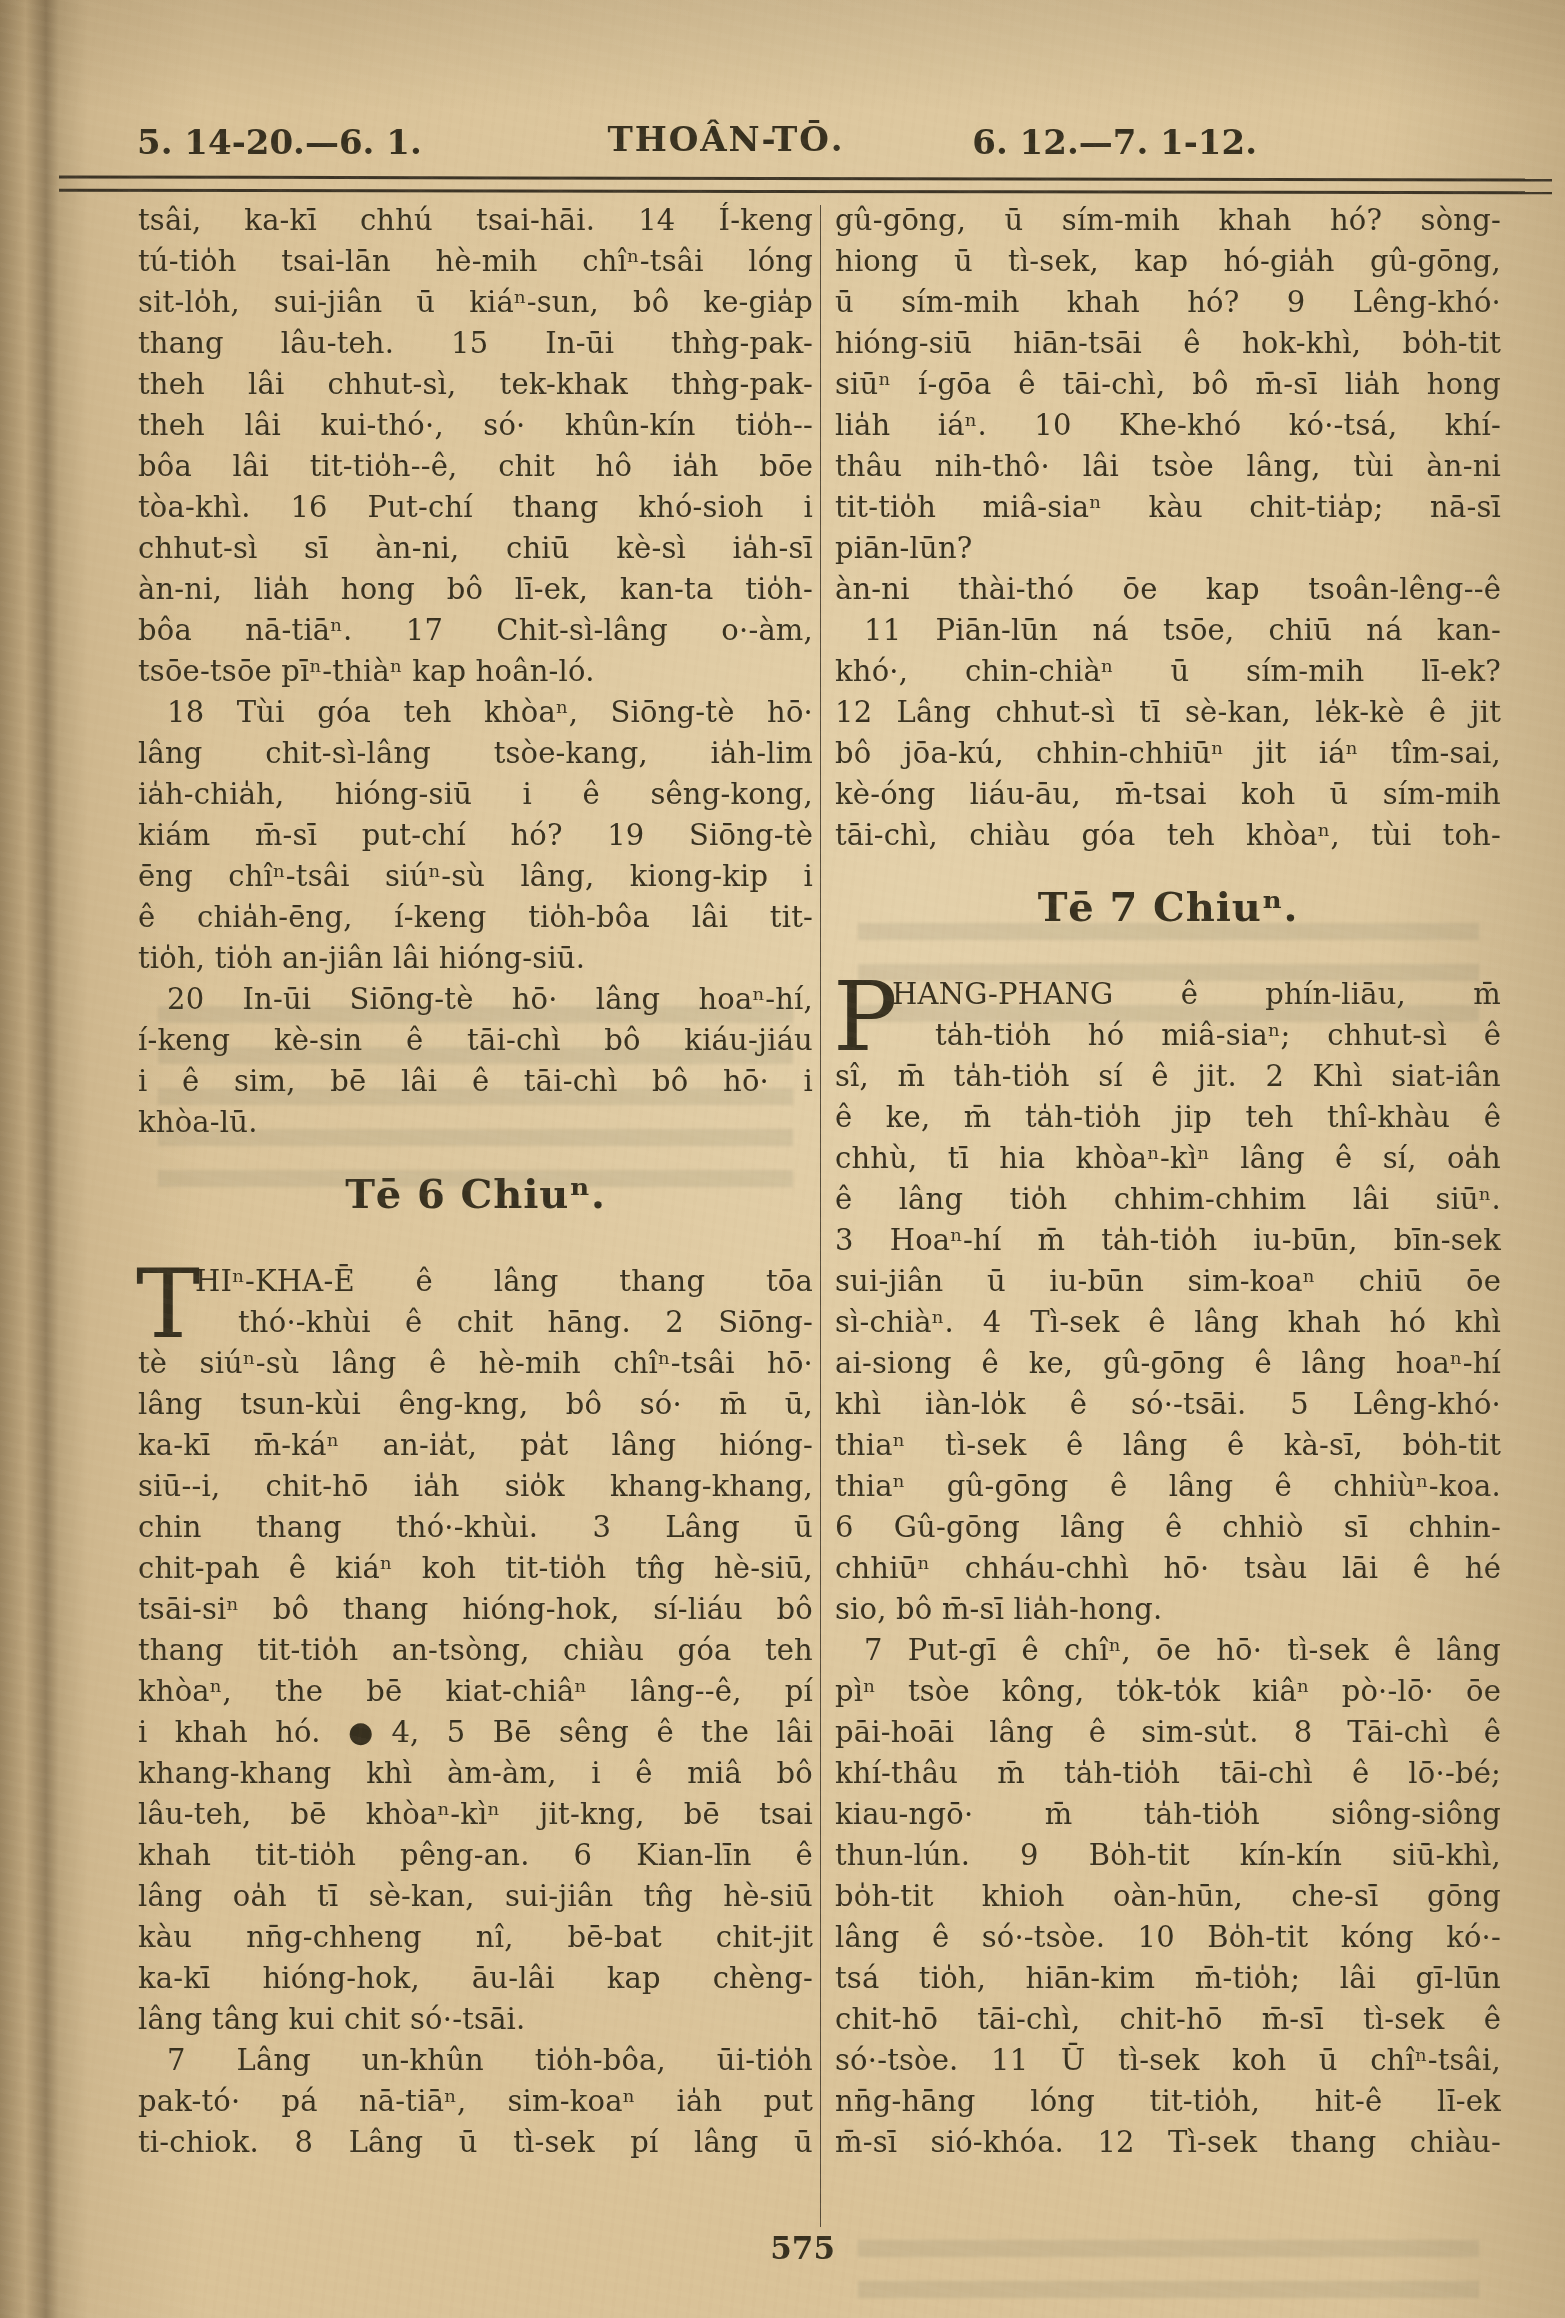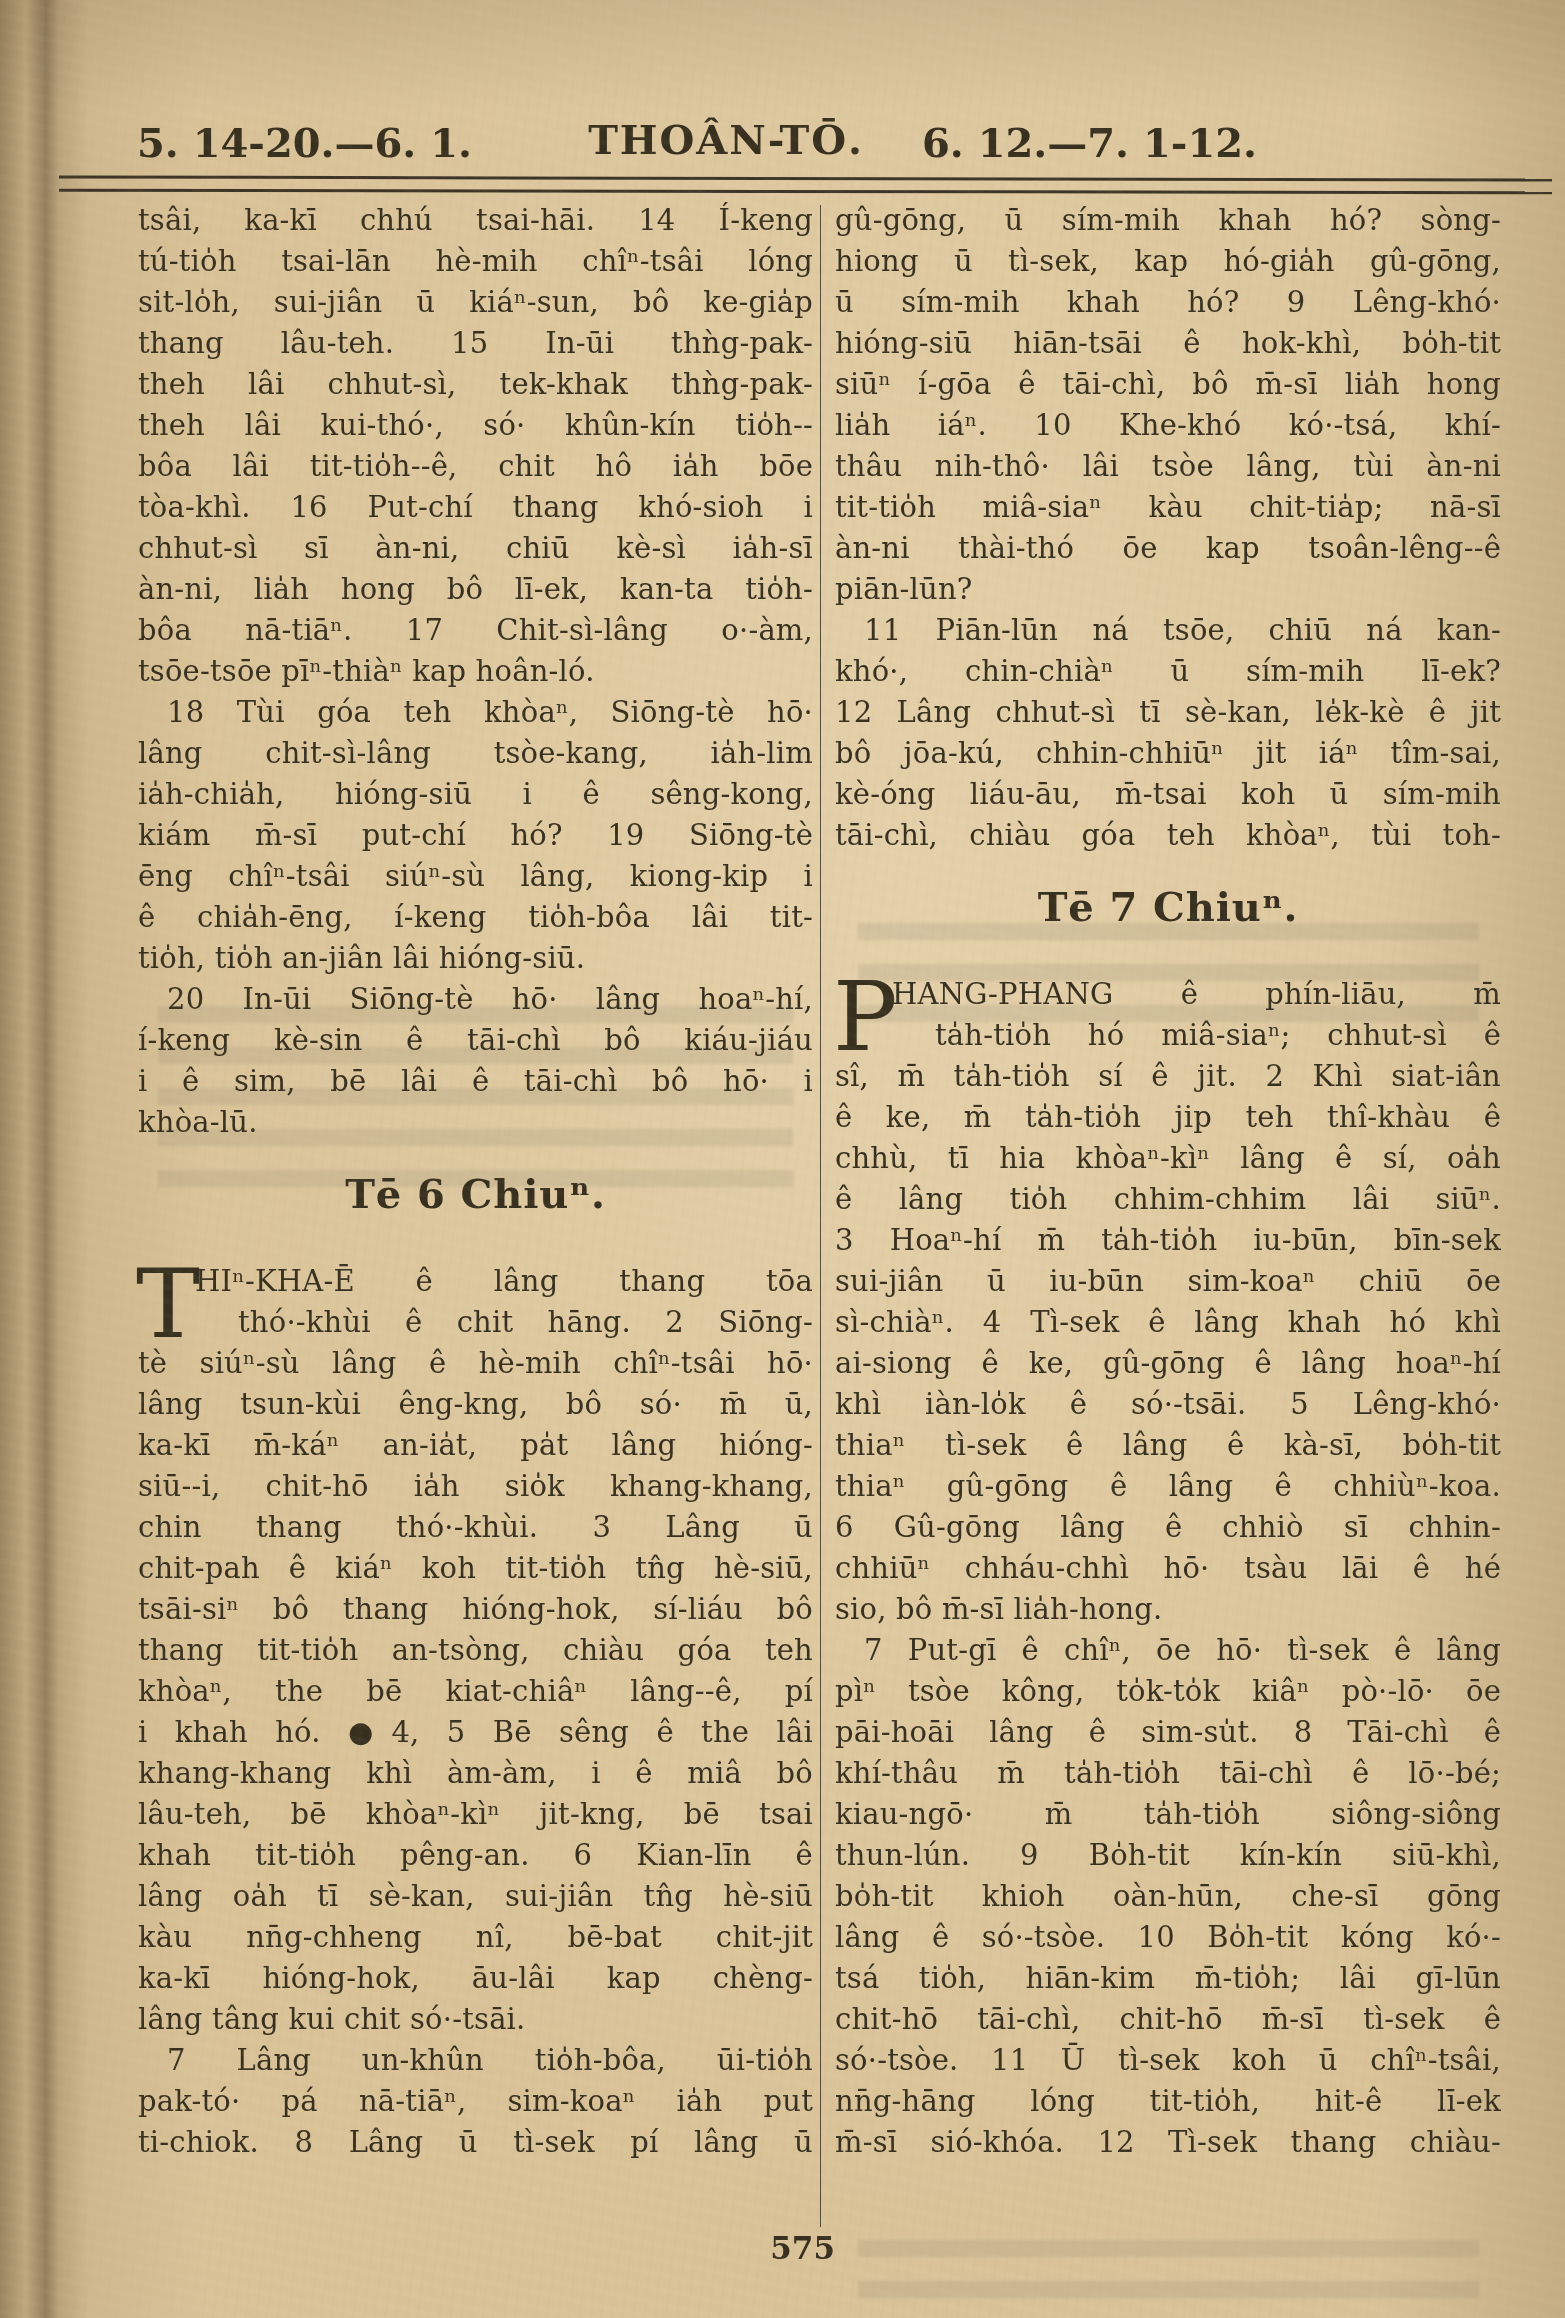--- a/index.html
+++ b/index.html
@@ -40,21 +40,21 @@
     background-image:
       repeating-linear-gradient(97deg, rgba(167,140,98,.05) 0 3.2px, rgba(0,0,0,0) 3.2px 10.7px),
       repeating-linear-gradient(12deg, rgba(255,244,214,.05) 0 5.1px, rgba(0,0,0,0) 5.1px 14.4px);
   }
   
   .ghost{
     position:absolute;pointer-events:none;
     background:repeating-linear-gradient(180deg, rgba(110,112,92,.14) 0 16.7px, rgba(0,0,0,0) 16.7px 41px);
     filter:blur(1.4px);
   }
-  header{position:absolute;left:0;top:121px;width:1316px;height:43px;font-weight:bold;font-size:40px;line-height:43px;}
+  header{position:absolute;left:0;top:121px;width:1316px;height:43px;font-weight:bold;font-size:34px;line-height:43px;}
   .h-left{position:absolute;left:137px;top:0;}
   .h-center{position:absolute;left:582px;width:288px;text-align:center;top:-2.8px;letter-spacing:1.9px;}
   .h-right{position:absolute;right:59px;top:0;}
   .rule-a,.rule-b{position:absolute;left:59px;width:1493px;background:var(--rule);}
   .rule-a{top:177px;height:3.2px;transform:rotate(.12deg);}
   .rule-b{top:190px;height:2.8px;transform:rotate(.10deg);}
   .divider{position:absolute;left:820px;top:205px;width:1.4px;height:2022px;background:var(--rule);opacity:.85;}
   .col{position:absolute;top:200px;font-size:29px;letter-spacing:0.2px;}
   #col-left{left:138px;width:675px;}
   #col-right{left:835px;width:666px;}
@@ -159,22 +159,22 @@
   <div id="col-right" class="col">
       <section class="sec">
         <div class="ln">gû-gōng, ū sím-mih khah hó? sòng-</div>
         <div class="ln">hiong ū tì-sek, kap hó-gia̍h gû-gōng,</div>
         <div class="ln">ū sím-mih khah hó? 9 Lêng-khó·</div>
         <div class="ln">hióng-siū hiān-tsāi ê hok-khì, bo̍h-tit</div>
         <div class="ln">siūⁿ í-gōa ê tāi-chì, bô m̄-sī lia̍h hong</div>
         <div class="ln">lia̍h iáⁿ. 10 Khe-khó kó·-tsá, khí-</div>
         <div class="ln">thâu nih-thô· lâi tsòe lâng, tùi àn-ni</div>
         <div class="ln">tit-tio̍h miâ-siaⁿ kàu chit-tia̍p; nā-sī</div>
+        <div class="ln last">piān-lūn?</div>
         <div class="ln">àn-ni thài-thó ōe kap tsoân-lêng--ê</div>
-        <div class="ln last">piān-lūn?</div>
       </section>
       <section class="sec">
         <div class="ln ind">11 Piān-lūn ná tsōe, chiū ná kan-</div>
         <div class="ln">khó·, chin-chiàⁿ ū sím-mih lī-ek?</div>
         <div class="ln">12 Lâng chhut-sì tī sè-kan, le̍k-kè ê jit</div>
         <div class="ln">bô jōa-kú, chhin-chhiūⁿ ji̍t iáⁿ tîm-sai,</div>
         <div class="ln">kè-óng liáu-āu, m̄-tsai koh ū sím-mih</div>
         <div class="ln">tāi-chì, chiàu góa teh khòaⁿ, tùi toh-</div>
       </section>
       <section class="sec">

